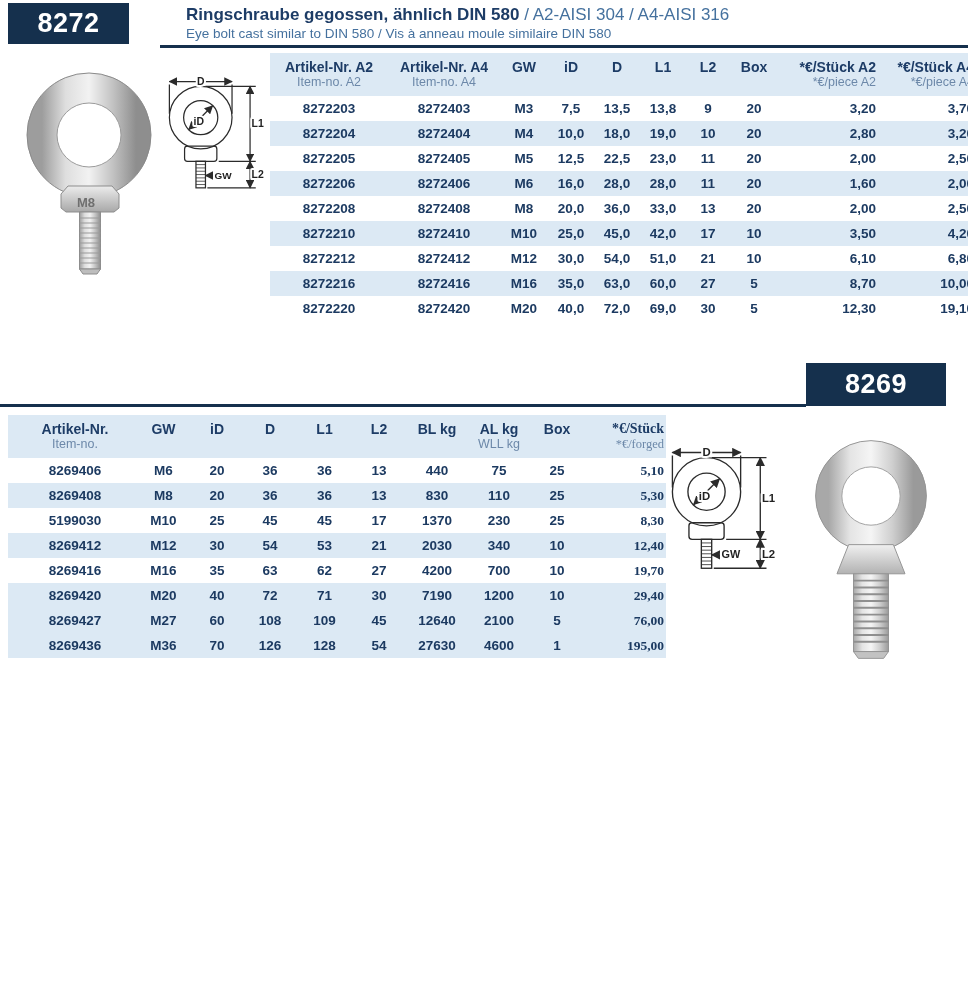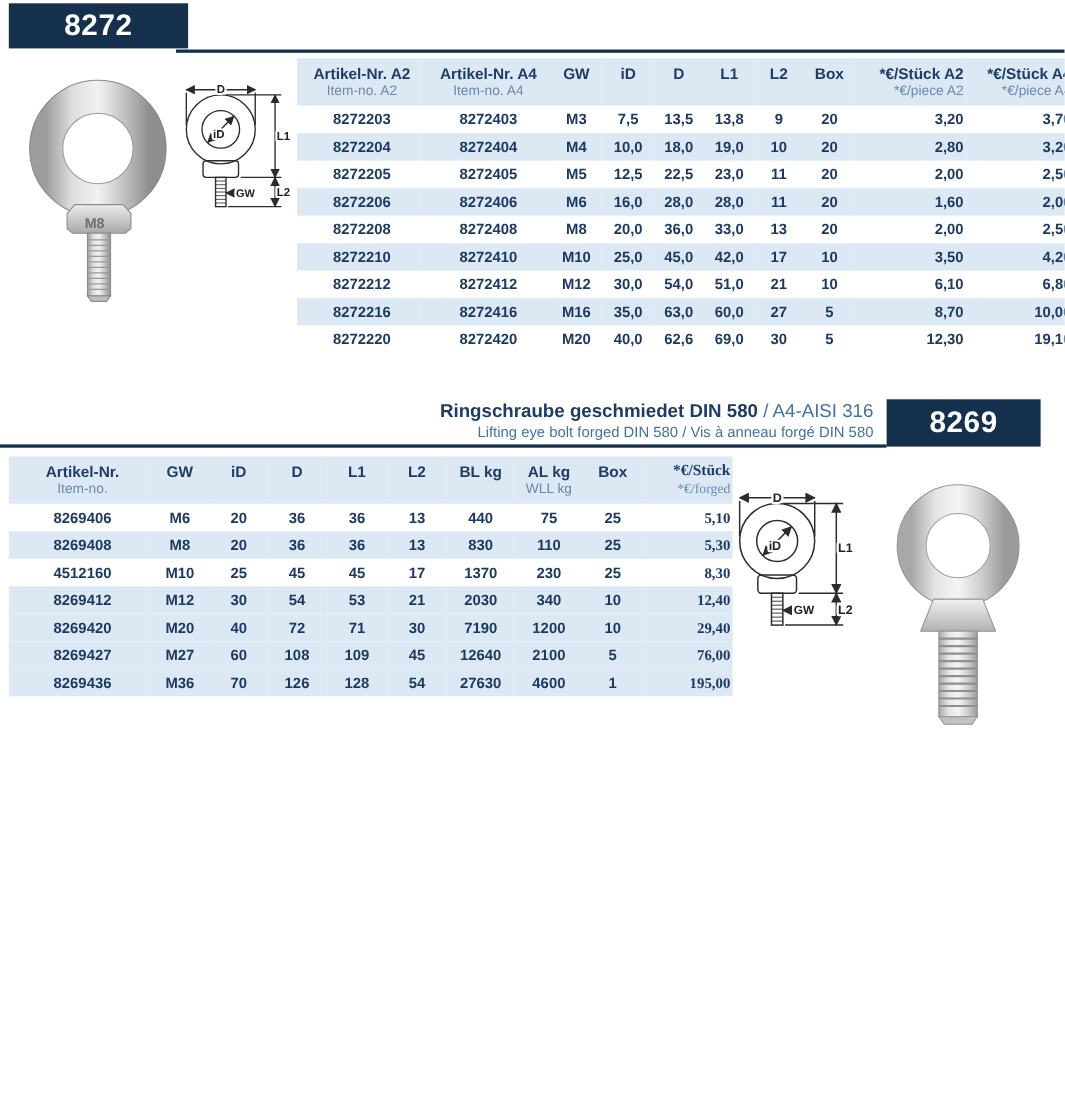--- a/index.html
+++ b/index.html
@@ -2,21 +2,21 @@
 <html style="--navy: #15304d; --navytext: #1d3c66; --steel: #45719e; --subhead: #6c88a9; --band: #dce9f4; --tabletext: #1c3a61;"><head>
 <meta charset="utf-8">
 <style>
   html,body{margin:0;padding:0;background:#fff;}
   .page{position:relative;width:968px;height:1000px;background:#fff;overflow:hidden;
         font-family:"Liberation Sans","DejaVu Sans",sans-serif;}
 
   
   .codebox{position:absolute;background:var(--navy);color:#fff;font-weight:bold;
            display:flex;align-items:center;justify-content:center;letter-spacing:.5px;}
-  .s1-box{left:8px;top:3px;width:163px;height:41px;font-size:27px;}
+  .s1-box{left:8px;top:3px;width:121px;height:41px;font-size:27px;}
   .s2-box{left:806px;top:363px;width:140px;height:43px;font-size:27px;}
   .rule{position:absolute;background:var(--navy);height:3px;}
   .s1-rule{left:160px;top:45px;width:808px;}
   .s2-rule{left:0;top:404px;width:806px;}
 
   
   .titleblock{position:absolute;}
   .s1-title{left:186px;top:5px;text-align:left;}
   .s2-title{right:174px;top:364px;text-align:right;}
   .tl1{font-size:17px;line-height:20px;white-space:nowrap;}
@@ -73,20 +73,24 @@
   .stamp{font-family:"Liberation Sans","DejaVu Sans",sans-serif;font-weight:bold;fill:#6f6f6f;text-anchor:middle;}
 </style>
 </head>
 <body>
 
 <div class="page">
 
   <div class="codebox s1-box">8272</div>
   <div class="rule s1-rule"></div>
 
+  <div class="titleblock s1-title">
+    <div class="tl1"><span class="tb">Ringschraube gegossen, ähnlich DIN 580</span><span class="tl"> / A2-AISI 304 / A4-AISI 316</span></div>
+    <div class="tl2">Eye bolt cast similar to DIN 580 / Vis à anneau moule similaire DIN 580</div>
+  </div>
 
   <svg class="fig photo1" viewBox="0 0 140 215">
     <defs>
       <linearGradient id="pmh1" x1="0" y1="0" x2="1" y2="0">
         <stop offset="0" stop-color="#9d9d9d"></stop>
           <stop offset=".25" stop-color="#dedede"></stop>
         <stop offset=".5" stop-color="#f2f2f2"></stop>
           <stop offset=".75" stop-color="#c3c3c3"></stop>
         <stop offset="1" stop-color="#8e8e8e"></stop>
       </linearGradient>
@@ -270,34 +274,30 @@
           <td class="ac">27</td>
           <td class="ac">5</td>
           <td class="ar">8,70</td>
           <td class="ar">10,00</td>
         </tr>
         <tr>
           <td class="al">8272220</td>
           <td class="al">8272420</td>
           <td class="ac">M20</td>
           <td class="ac">40,0</td>
-          <td class="ac">62,6</td>
+          <td class="ac">72,0</td>
           <td class="ac">69,0</td>
           <td class="ac">30</td>
           <td class="ac">5</td>
           <td class="ar">12,30</td>
           <td class="ar">19,10</td>
         </tr>
       </tbody>
     </table>
 
-  <div class="titleblock s2-title">
-    <div class="tl1"><span class="tb">Ringschraube geschmiedet DIN 580</span><span class="tl"> / A4-AISI 316</span></div>
-    <div class="tl2">Lifting eye bolt forged DIN 580 / Vis à anneau forgé DIN 580</div>
-  </div>
   <div class="codebox s2-box">8269</div>
   <div class="rule s2-rule"></div>
 
   <table class="ctable" id="table2">
       <thead>
         <tr>
           <th class="al">
             <div class="hlabel">Artikel-Nr.</div>
             <div class="hsub">Item-no.</div>
           </th>
@@ -358,21 +358,21 @@
           <td class="ac">20</td>
           <td class="ac">36</td>
           <td class="ac">36</td>
           <td class="ac">13</td>
           <td class="ac">830</td>
           <td class="ac">110</td>
           <td class="ac">25</td>
           <td class="ar">5,30</td>
         </tr>
         <tr>
-          <td class="al">4512160</td>
+          <td class="al">5199030</td>
           <td class="ac">M10</td>
           <td class="ac">25</td>
           <td class="ac">45</td>
           <td class="ac">45</td>
           <td class="ac">17</td>
           <td class="ac">1370</td>
           <td class="ac">230</td>
           <td class="ac">25</td>
           <td class="ar">8,30</td>
         </tr>
@@ -380,20 +380,32 @@
           <td class="al">8269412</td>
           <td class="ac">M12</td>
           <td class="ac">30</td>
           <td class="ac">54</td>
           <td class="ac">53</td>
           <td class="ac">21</td>
           <td class="ac">2030</td>
           <td class="ac">340</td>
           <td class="ac">10</td>
           <td class="ar">12,40</td>
+        </tr>
+        <tr>
+          <td class="al">8269416</td>
+          <td class="ac">M16</td>
+          <td class="ac">35</td>
+          <td class="ac">63</td>
+          <td class="ac">62</td>
+          <td class="ac">27</td>
+          <td class="ac">4200</td>
+          <td class="ac">700</td>
+          <td class="ac">10</td>
+          <td class="ar">19,70</td>
         </tr>
         <tr class="alt">
           <td class="al">8269420</td>
           <td class="ac">M20</td>
           <td class="ac">40</td>
           <td class="ac">72</td>
           <td class="ac">71</td>
           <td class="ac">30</td>
           <td class="ac">7190</td>
           <td class="ac">1200</td>

